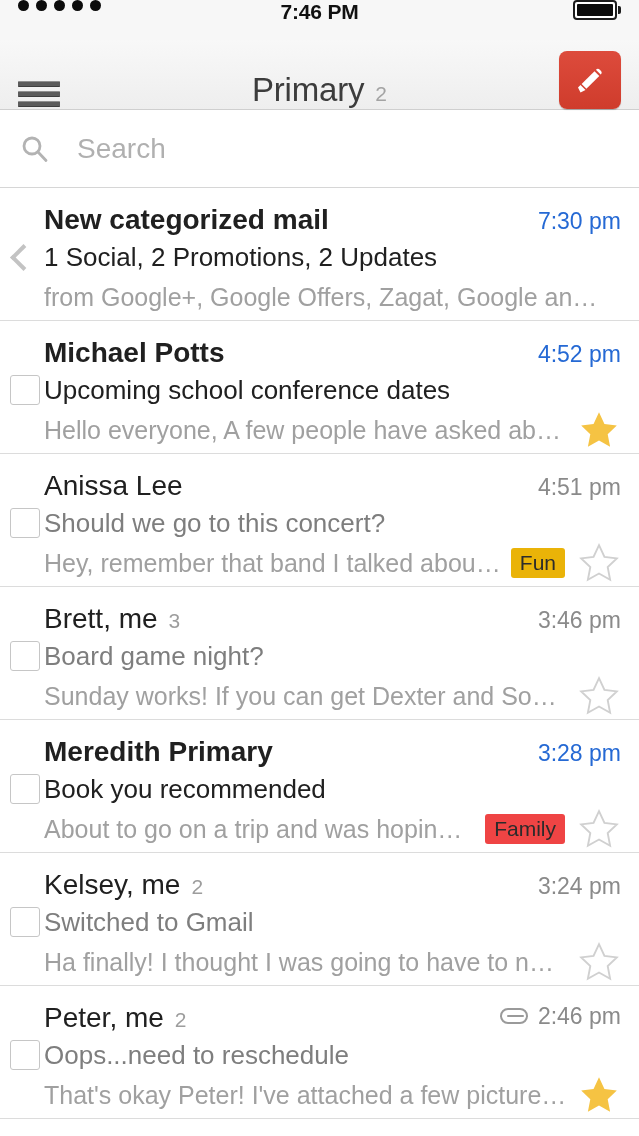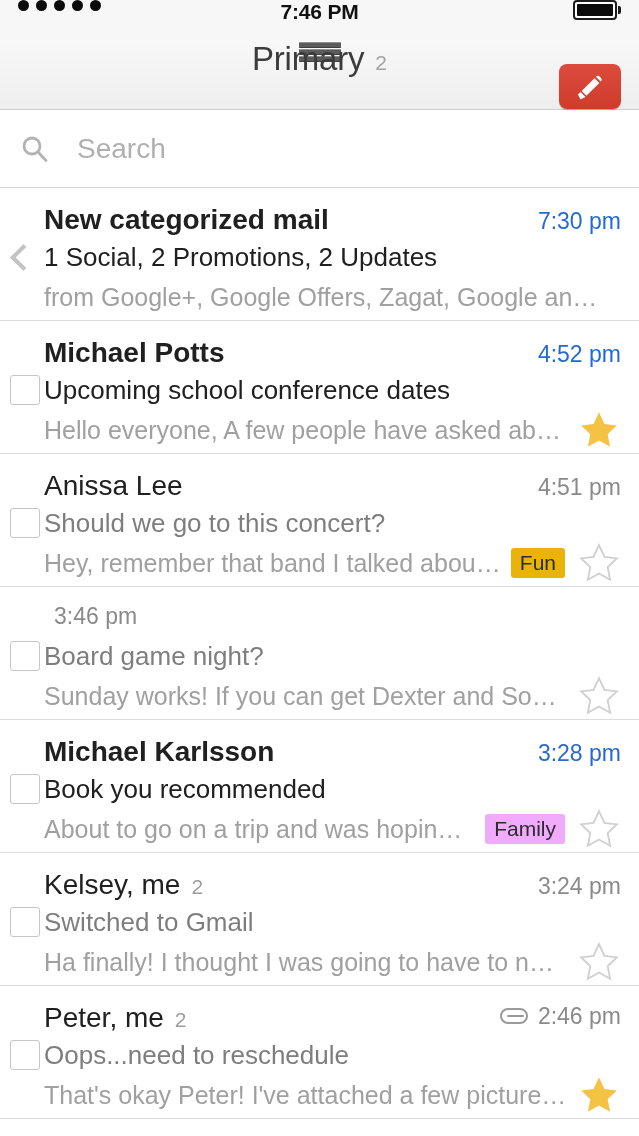--- a/index.html
+++ b/index.html
@@ -47,24 +47,23 @@
   .battery-cap {
     width: 3px; height: 8px; background: #1c1c1c;
     border-radius: 0 2px 2px 0; margin-left: 1px;
   }
 
   
   .navbar {
     height: 70px;
     background: linear-gradient(to bottom, #f8f8f8 0%, #eeeeee 100%);
     border-bottom: 1px solid #cfcfcf;
-    display: flex; align-items: center;
+    display: flex; align-items: flex-end;
     padding: 0 18px;
     position: relative;
-    flex-direction: column;
   }
   .hamburger {
     width: 42px; height: 30px;
     display: flex; flex-direction: column; justify-content: space-between;
     cursor: pointer; padding: 2px 0;
   }
   .hamburger span {
     display: block; height: 6px; width: 100%;
     background: #5b5b5b;
     border-top: 1px solid #8f8f8f;
@@ -287,53 +286,57 @@
             <span class="label-chip" style="background: #eab308;">Fun</span>
             <svg class="star" viewBox="0 0 42 38">
               <path d="M21 2 L26.2 13.2 L38 14.6 L29.3 23 L31.6 35 L21 29 L10.4 35 L12.7 23 L4 14.6 L15.8 13.2 Z" fill="none" stroke="#d0d0d0" stroke-width="1.8"></path>
             </svg>
           </div>
         </div>
       </div>
       <div class="row">
         <div class="checkbox"></div>
         <div class="row-line1">
+          <div class="sender-group">
+            <span class="sender read">Brett, me</span>
+            <span class="thread-count">3</span>
+          </div>
           <div class="time-group">
             <span class="time read">3:46 pm</span>
           </div>
         </div>
         <div class="row-line2">
           <span class="subject read">Board game night?</span>
         </div>
         <div class="row-line3">
           <span class="snippet">Sunday works! If you can get Dexter and Sophie I wi…</span>
           <div class="line3-right">
             <svg class="star" viewBox="0 0 42 38">
               <path d="M21 2 L26.2 13.2 L38 14.6 L29.3 23 L31.6 35 L21 29 L10.4 35 L12.7 23 L4 14.6 L15.8 13.2 Z" fill="none" stroke="#d0d0d0" stroke-width="1.8"></path>
             </svg>
           </div>
         </div>
       </div>
       <div class="row">
         <div class="checkbox"></div>
         <div class="row-line1">
           <div class="sender-group">
-            <span class="sender unread">Michael Karlsson</span>
+            <span class="sender unread">Meredith Primary</span>
           </div>
           <div class="time-group">
             <span class="time unread">3:28 pm</span>
           </div>
         </div>
         <div class="row-line2">
           <span class="subject unread">Book you recommended</span>
         </div>
         <div class="row-line3">
           <span class="snippet">About to go on a trip and was hoping to star…</span>
           <div class="line3-right">
-            <span class="label-chip" style="background: #f0abfc;">Family</span>
+            <span class="label-chip" style="background: #ef4444;">Family</span>
             <svg class="star" viewBox="0 0 42 38">
               <path d="M21 2 L26.2 13.2 L38 14.6 L29.3 23 L31.6 35 L21 29 L10.4 35 L12.7 23 L4 14.6 L15.8 13.2 Z" fill="none" stroke="#d0d0d0" stroke-width="1.8"></path>
             </svg>
           </div>
         </div>
       </div>
       <div class="row">
         <div class="checkbox"></div>
         <div class="row-line1">
           <div class="sender-group">

